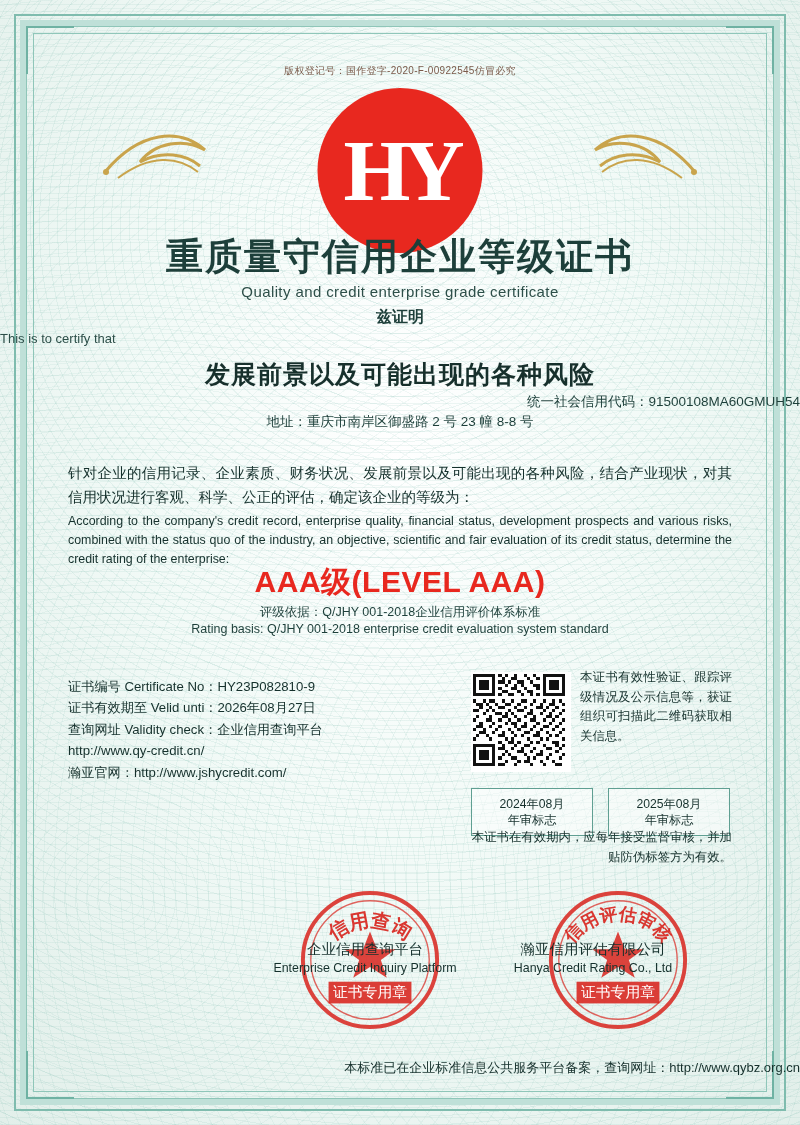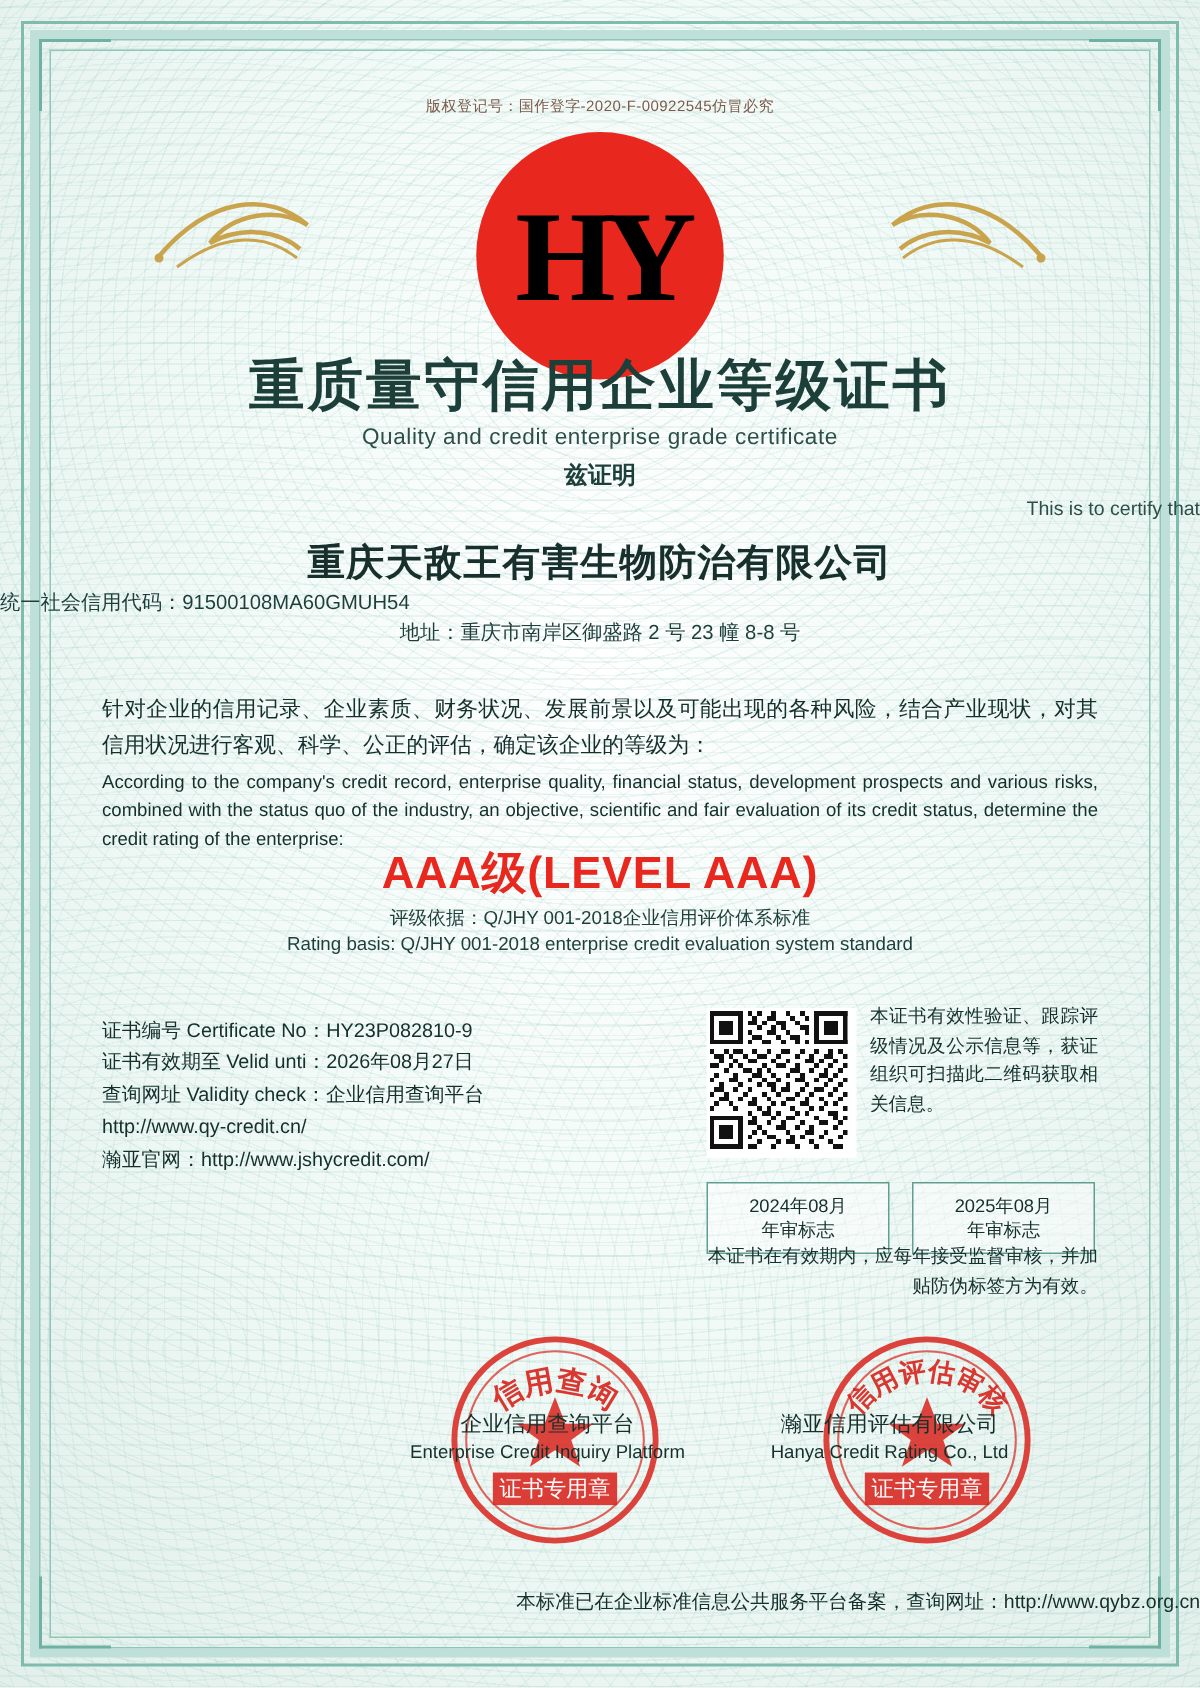--- a/index.html
+++ b/index.html
@@ -58,21 +58,21 @@
     position:absolute;top:88px;left:50%;transform:translateX(-50%);
     width:165px;height:165px;
   }
   .logo-circle{
     width:165px;height:165px;border-radius:50%;
     background:#e8281f;
     display:flex;align-items:center;justify-content:center;
   }
   .logo-text{
     font-family:"Liberation Serif", serif;
-    font-size:86px;font-weight:bold;color:#000000;line-height:1;
+    font-size:86px;font-weight:bold;color:#ffffff;line-height:1;
     letter-spacing:-8px;
   }
   .flourish{
     position:absolute;top:120px;width:230px;height:70px;
   }
   .flourish.left{left:100px;}
   .flourish.right{right:100px;}
 
   .title-cn{
     position:absolute;top:232px;left:0;width:800px;text-align:center;
@@ -81,30 +81,30 @@
   }
   .title-en{
     position:absolute;top:283px;left:0;width:800px;text-align:center;
     font-size:15px;color:#2d4f49;letter-spacing:0.4px;
   }
   .certify-cn{
     position:absolute;top:307px;left:0;width:800px;text-align:center;
     font-size:16px;color:#1d3f3a;font-weight:bold;
   }
   .certify-en{
-    position:absolute;top:331px;left:0;width:800px;text-align:right;
+    position:absolute;top:331px;left:0;width:800px;text-align:left;
     font-size:13px;color:#2d4f49;
   }
   .company{
     position:absolute;top:358px;left:0;width:800px;text-align:center;
     font-family:"DejaVu Sans", sans-serif;
     font-size:25px;font-weight:bold;color:#17302c;letter-spacing:1px;
   }
   .credit-code{
-    position:absolute;top:393px;left:0;width:800px;text-align:left;
+    position:absolute;top:393px;left:0;width:800px;text-align:right;
     font-size:13.5px;color:#1d3f3a;
   }
   .address{
     position:absolute;top:413px;left:0;width:800px;text-align:center;
     font-size:13.5px;color:#1d3f3a;
   }
 
   .para{
     position:absolute;left:68px;top:462px;width:664px;
     color:#15302c;
@@ -213,21 +213,21 @@
         <span class="logo-text">HY</span>
       </div>
     </div>
 
     <div class="title-cn">重质量守信用企业等级证书</div>
     <div class="title-en">Quality and credit enterprise grade certificate</div>
 
     <div class="certify-cn">兹证明</div>
     <div class="certify-en">This is to certify that</div>
 
-    <div class="company">重庆天敌王有害生物防治有限公司</div>
+    <div class="company">发展前景以及可能出现的各种风险</div>
     <div class="credit-code">统一社会信用代码：91500108MA60GMUH54</div>
     <div class="address">地址：重庆市南岸区御盛路 2 号 23 幢 8-8 号</div>
 
     <div class="para">
       <div class="cn">针对企业的信用记录、企业素质、财务状况、发展前景以及可能出现的各种风险，结合产业现状，对其信用状况进行客观、科学、公正的评估，确定该企业的等级为：</div>
       <div class="en">According to the company's credit record, enterprise quality, financial status, development prospects and various risks, combined with the status quo of the industry, an objective, scientific and fair evaluation of its credit status, determine the credit rating of the enterprise:</div>
     </div>
 
     <div class="level">AAA级(LEVEL AAA)</div>
     <div class="basis-cn">评级依据：Q/JHY 001-2018企业信用评价体系标准</div>

